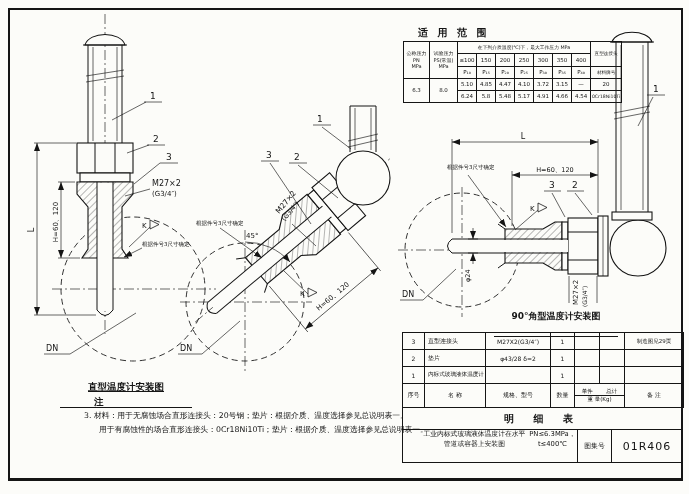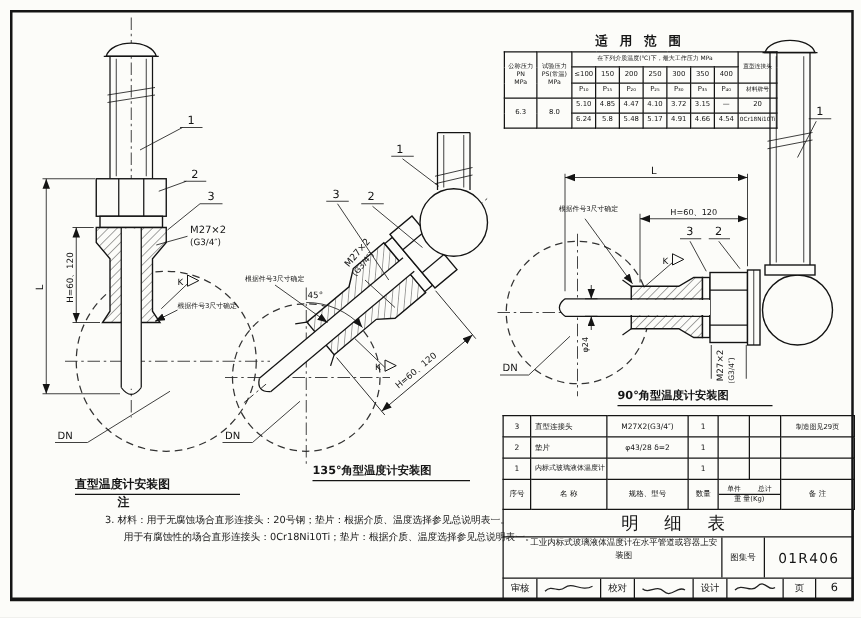--- a/index.html
+++ b/index.html
@@ -17,46 +17,46 @@
   .wh{fill:#fcfcf9;stroke:#141414;stroke-width:1.1;}
   .whn{fill:#fcfcf9;stroke:none;}
   .tri{fill:none;stroke:#141414;stroke-width:0.8;}
   
   table{border-collapse:collapse;table-layout:fixed;}
   .rt{position:absolute;left:403px;top:41px;width:218px;}
   .rt td{border:1px solid #151515;text-align:center;padding:0;font-size:5.5px;line-height:1.25;
          overflow:hidden;white-space:nowrap;}
   .rt .h3 div{font-size:5px;line-height:1.3;}
   .rt .mt{font-size:4.6px;}
-  .rtitle{left:418px;top:26px;width:188px;text-align:center;font-size:10px;font-weight:bold;letter-spacing:3px;}
+  .rtitle{left:418px;top:26px;width:188px;text-align:left;font-size:10px;font-weight:bold;letter-spacing:3px;}
   .pt{width:281px;}
   .pt td{border:1px solid #151515;text-align:center;padding:0;font-size:6px;overflow:hidden;white-space:nowrap;}
   .pt tr{height:17px;}
   .pt tr.hd{height:24px;}
   .pt td.l{text-align:left;padding-left:3px;}
   .wt{display:flex;font-size:5.5px;}
   .wt span{flex:1;}
   .wb{font-size:5.5px;border-top:1px solid #151515;}
   .pwrap{left:402px;top:332px;width:281px;}
   .band{box-sizing:border-box;border:1px solid #151515;border-top:none;display:flex;align-items:center;}
-  .mx{height:22px;justify-content:center;font-size:14px;font-weight:normal;letter-spacing:8px;}
+  .mx{height:22px;justify-content:center;font-size:10px;font-weight:bold;letter-spacing:8px;}
   .proj{height:33px;}
   .proj .c1{flex:1;text-align:center;font-size:6.8px;line-height:1.45;align-self:stretch;
-            display:flex;flex-direction:column;justify-content:flex-start;border-right:1px solid #151515;margin-left:18px;}
+            display:flex;justify-content:center;border-right:1px solid #151515;margin-left:18px;}
   .proj .c2{width:33px;font-size:6.8px;text-align:left;align-self:stretch;display:flex;align-items:center;
             justify-content:center;border-right:1px solid #151515;}
   .proj .c3{width:70px;font-size:11px;letter-spacing:1px;text-align:center;}
   .sig{height:17px;}
   .sig div{align-self:stretch;display:flex;align-items:center;justify-content:center;border-right:1px solid #151515;}
   .sig .lb{font-size:7.5px;}
   .sig .s1{width:26px;}.sig .g1{width:50px;}.sig .s2{width:26px;}.sig .g2{width:46px;}
   .sig .s3{width:26px;}.sig .g3{width:44px;}.sig .s4{width:25px;}.sig .g4{flex:1;border-right:none;font-size:9px;}
-  .dtitle{position:absolute;font-weight:bold;border-bottom:1.5px solid #151515;
-          padding-bottom:1px;}
-  .t1{left:60px;top:381px;width:132px;font-size:9.5px;}
+  .dtitle{position:absolute;text-align:center;font-weight:bold;border-bottom:1.5px solid #151515;
+          padding-bottom:13px;}
+  .t1{left:60px;top:381px;width:132px;font-size:9.5px;text-decoration:underline;}
   .t2{left:250px;top:370px;width:126px;font-size:9px;}
   .t3{left:494px;top:310px;width:124px;font-size:9px;}
   .notes{left:84px;top:396px;width:330px;}
   .notes .nh{font-size:9.5px;font-weight:bold;margin-left:10px;}
   .notes .ni{font-size:7.8px;line-height:14px;white-space:nowrap;}
   .notes .ind{margin-left:15px;}
 </style>
 </head>
 <body>
 
@@ -339,21 +339,20 @@
           <td>5.17</td>
           <td>4.91</td>
           <td>4.66</td>
           <td>4.54</td>
       <td class="mt">0Cr18Ni10Ti</td>
     </tr>
   </tbody>
     </table>
 
   <div class="dtitle t1">直型温度计安装图</div>
-  <div class="dtitle t2">135°角型温度计安装图</div>
   <div class="dtitle t3">90°角型温度计安装图</div>
 
   <div class="abs notes">
     <div class="nh">注</div>
     <div class="ni">3. 材料：用于无腐蚀场合直形连接头：20号钢；垫片：根据介质、温度选择参见总说明表一。</div>
     <div class="ni ind">用于有腐蚀性的场合直形连接头：0Cr18Ni10Ti；垫片：根据介质、温度选择参见总说明表一。</div>
   </div>
 
   <div class="abs pwrap">
     <table class="pt">
@@ -409,41 +408,20 @@
         <td>备  注</td>
       </tr>
     </tbody>
       </table>
 
     <div class="band mx">明 细 表</div>
 
     <div class="band proj">
       <div class="c1">
         <div>工业内标式玻璃液体温度计在水平管道或容器上安装图</div>
+        <div>PN≤6.3MPa，t≤400℃</div>
       </div>
       <div class="c2">图集号</div>
       <div class="c3">01R406</div>
     </div>
 
-    <div class="band sig">
-      <div class="lb s1">审核</div>
-      <div class="g1">
-        <svg width="44" height="12">
-            <path d="M3,8 C9,2 13,10 19,5 S32,9 41,4" stroke="#222" fill="none" stroke-width="1"></path>
-          </svg>
-      </div>
-      <div class="lb s2">校对</div>
-      <div class="g2">
-        <svg width="40" height="12">
-            <path d="M3,6 C8,11 14,2 20,8 S31,3 37,7" stroke="#222" fill="none" stroke-width="1"></path>
-          </svg>
-      </div>
-      <div class="lb s3">设计</div>
-      <div class="g3">
-        <svg width="38" height="12">
-            <path d="M3,7 C9,1 15,10 21,4 S30,9 35,5" stroke="#222" fill="none" stroke-width="1"></path>
-          </svg>
-      </div>
-      <div class="lb s4">页</div>
-      <div class="g4">6</div>
-    </div>
   </div>
 </div>
 
 </body></html>

